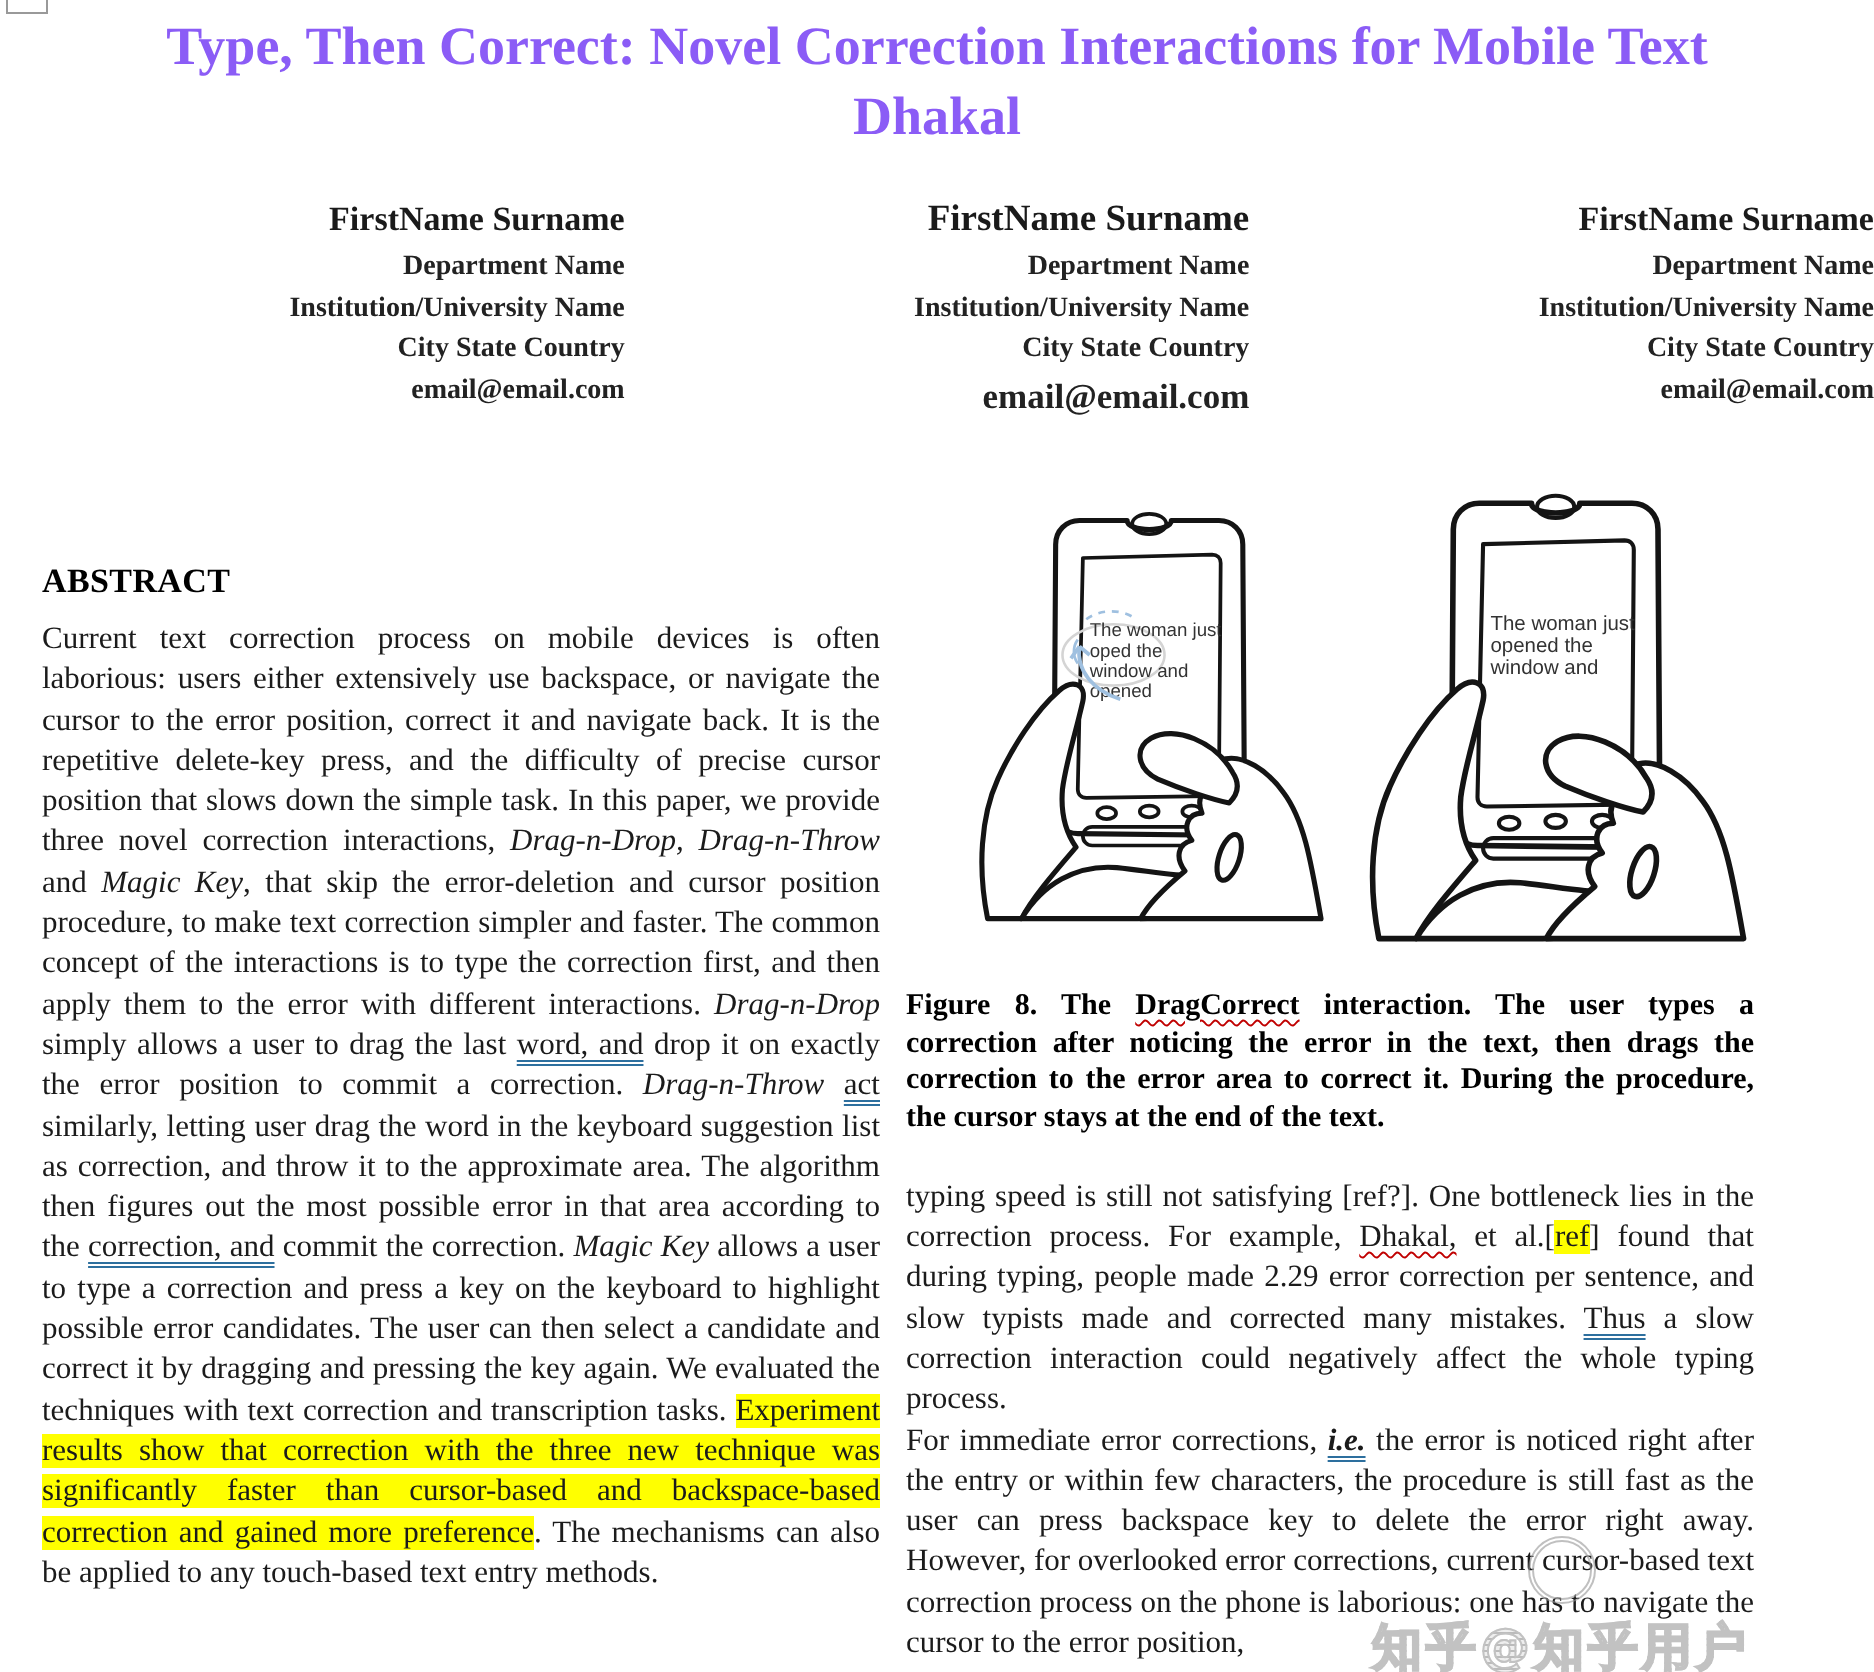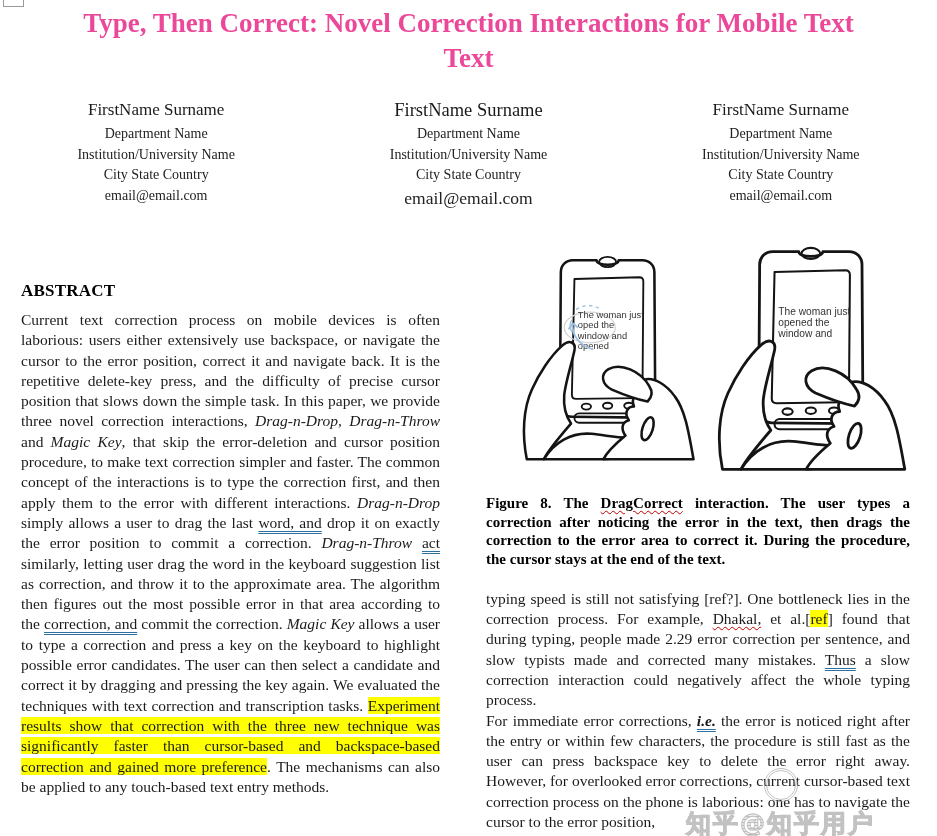--- a/index.html
+++ b/index.html
@@ -7,28 +7,28 @@
     --ink:#1b1b1b;
   }
   html,body{margin:0;padding:0;}
   body{
     width:937px;height:836px;position:relative;background:#ffffff;
     overflow:hidden;font-family:"Liberation Serif","DejaVu Serif",serif;color:var(--ink);
   }
   .corner-artifact{position:absolute;left:3px;top:0;width:19px;height:6px;
     border:1px solid #999;border-top:none;}
   .paper-title{position:absolute;top:6px;left:0;width:937px;text-align:center;
-    font-weight:bold;font-size:27px;line-height:35px;color:#ec4899;}
+    font-weight:bold;font-size:27px;line-height:35px;color:#8b5cf6;}
   .authors-row{position:absolute;top:98px;left:0;width:937px;display:flex;}
-  .author-block{flex:1 1 33%;text-align:center;font-size:14px;line-height:20.5px;color:#222;}
+  .author-block{flex:1 1 33%;text-align:right;font-size:14px;line-height:20.5px;color:#222;font-weight:bold;}
   .author-block .author-name{font-size:17px;line-height:24px;margin-bottom:2px;color:#1a1a1a;}
   .author-block.mid .author-name{font-size:18.5px;}
   .author-block.mid .author-email{font-size:17.5px;line-height:24px;}
   .col-left{position:absolute;left:21px;top:265px;width:419px;}
-  .col-right{position:absolute;left:486px;top:228px;width:424px;}
+  .col-right{position:absolute;left:453px;top:228px;width:424px;}
   .abstract-heading{font-weight:bold;font-size:17px;margin:16px 0 9px 0;letter-spacing:.2px;color:#000;}
   .body-text{font-size:15.5px;line-height:20.3px;text-align:justify;margin:0;}
   .figure-row{display:flex;gap:16px;margin-left:34px;}
   .figure-caption{font-weight:bold;font-size:15px;line-height:18.7px;text-align:justify;
     margin:16px 0 20px 0;color:#000;}
   .para2{margin-top:0;}
   .it{font-style:italic;margin-top:36px;}
   .hl{background:var(--hl);}
   .ul-blue{text-decoration:underline double;text-decoration-color:var(--grammar);
     text-decoration-thickness:1px;text-underline-offset:3px;}
@@ -47,21 +47,21 @@
   .sketch-thin{stroke:#141414;fill:none;stroke-width:2.2;stroke-linecap:round;stroke-linejoin:round;}
   .hand{stroke:#141414;fill:#ffffff;stroke-width:3;stroke-linecap:round;stroke-linejoin:round;}
 </style>
 </head>
 <body>
 
 <div class="corner-artifact"></div>
 
 <div class="paper-title">
   <div>Type, Then Correct: Novel Correction Interactions for Mobile Text</div>
-  <div>Text</div>
+  <div>Dhakal</div>
 </div>
 
 <div class="authors-row">
   <div class="author-block">
     <div class="author-name">FirstName Surname</div>
     <div>Department Name</div>
     <div>Institution/University Name</div>
     <div>City State Country</div>
     <div class="author-email">email@email.com</div>
   </div>

